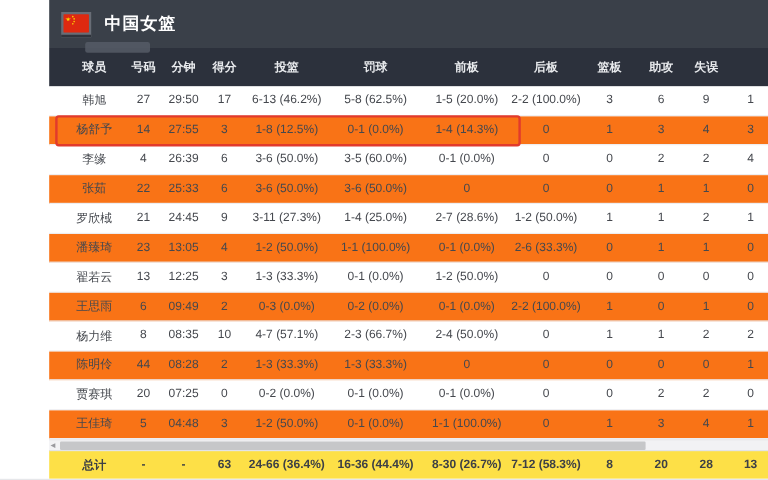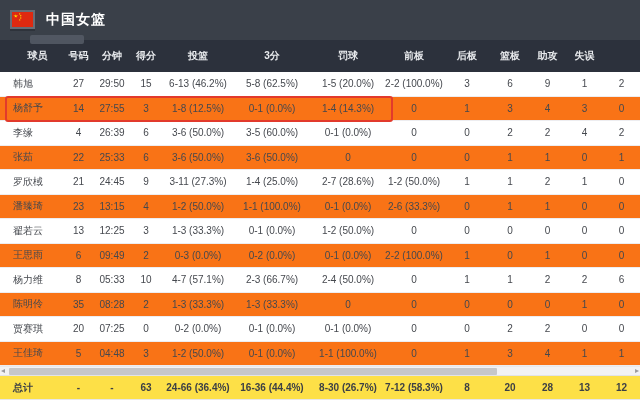--- a/index.html
+++ b/index.html
@@ -1,20 +1,20 @@
 <!DOCTYPE html>
 <html><head>
 <meta charset="utf-8">
 <style>
   html,body{margin:0;padding:0;background:#fff;}
   *{box-sizing:border-box;}
   .app{
     position:relative;width:640px;height:400px;overflow:hidden;
     font-family:"Liberation Sans","DejaVu Sans",sans-serif;
-    background:#fff;border-bottom:1px solid #e6e7ea;
+    background:#fff;border-bottom:1px solid #e6e7ea;padding-left:41px;
   }
   
   .page-header{
     position:relative;height:40px;background:#3a4049;
     display:flex;align-items:center;
   }
   .flag-frame{
     margin-left:10px;width:25px;height:21px;background:#686d76;
     padding:2px 2px 4px 2px;box-shadow:inset 0 -2px 0 #2e333b;
     flex:0 0 auto;
@@ -38,21 +38,21 @@
     height:32px;background:#2c313c;color:#e9ebee;font-size:10px;font-weight:bold;
   }
   .thead .cell{text-align:center;}
   .thead .cell.name{text-align:center;}
   .trow{
     height:24.5px;background:#ffffff;border-bottom:1px solid #ededf0;
     color:#45484e;font-size:10px;position:relative;
   }
   .trow.alt{background:#f97316;}
   .cell{text-align:center;white-space:nowrap;overflow:hidden;}
-  .cell.name{text-align:left;padding-left:13px;}
+  .cell.name{text-align:center;padding-left:13px;}
   
   .highlight-box{
     position:absolute;left:5px;top:-1px;width:388px;height:26px;
     border:2px solid #e23a2c;border-radius:3px;pointer-events:none;z-index:3;
   }
   
   .hscrollbar{
     position:relative;height:9px;background:#f2f2f4;width:640px;
     border-top:1px solid #e9e9eb;
   }
@@ -90,35 +90,34 @@
     <div class="title">中国女篮</div>
     <div class="header-artifact"></div>
   </div>
 
   <div class="thead grid-row" id="thead">
       <div class="cell name">球员</div>
       <div class="cell">号码</div>
       <div class="cell">分钟</div>
       <div class="cell">得分</div>
       <div class="cell">投篮</div>
-      <div class="cell">3分</div>
       <div class="cell">罚球</div>
       <div class="cell">前板</div>
       <div class="cell">后板</div>
       <div class="cell">篮板</div>
       <div class="cell">助攻</div>
       <div class="cell">失误</div>
     </div>
 
   <div id="tbody">
       <div class="trow grid-row">
         <div class="cell name">韩旭</div>
         <div class="cell">27</div>
         <div class="cell">29:50</div>
-        <div class="cell">15</div>
+        <div class="cell">17</div>
         <div class="cell">6-13 (46.2%)</div>
         <div class="cell">5-8 (62.5%)</div>
         <div class="cell">1-5 (20.0%)</div>
         <div class="cell">2-2 (100.0%)</div>
         <div class="cell">3</div>
         <div class="cell">6</div>
         <div class="cell">9</div>
         <div class="cell">1</div>
         <div class="cell">2</div>
       </div>
@@ -179,21 +178,21 @@
         <div class="cell">1-2 (50.0%)</div>
         <div class="cell">1</div>
         <div class="cell">1</div>
         <div class="cell">2</div>
         <div class="cell">1</div>
         <div class="cell">0</div>
       </div>
       <div class="trow grid-row alt">
         <div class="cell name">潘臻琦</div>
         <div class="cell">23</div>
-        <div class="cell">13:15</div>
+        <div class="cell">13:05</div>
         <div class="cell">4</div>
         <div class="cell">1-2 (50.0%)</div>
         <div class="cell">1-1 (100.0%)</div>
         <div class="cell">0-1 (0.0%)</div>
         <div class="cell">2-6 (33.3%)</div>
         <div class="cell">0</div>
         <div class="cell">1</div>
         <div class="cell">1</div>
         <div class="cell">0</div>
         <div class="cell">0</div>
@@ -224,35 +223,35 @@
         <div class="cell">2-2 (100.0%)</div>
         <div class="cell">1</div>
         <div class="cell">0</div>
         <div class="cell">1</div>
         <div class="cell">0</div>
         <div class="cell">0</div>
       </div>
       <div class="trow grid-row">
         <div class="cell name">杨力维</div>
         <div class="cell">8</div>
-        <div class="cell">05:33</div>
+        <div class="cell">08:35</div>
         <div class="cell">10</div>
         <div class="cell">4-7 (57.1%)</div>
         <div class="cell">2-3 (66.7%)</div>
         <div class="cell">2-4 (50.0%)</div>
         <div class="cell">0</div>
         <div class="cell">1</div>
         <div class="cell">1</div>
         <div class="cell">2</div>
         <div class="cell">2</div>
         <div class="cell">6</div>
       </div>
       <div class="trow grid-row alt">
         <div class="cell name">陈明伶</div>
-        <div class="cell">35</div>
+        <div class="cell">44</div>
         <div class="cell">08:28</div>
         <div class="cell">2</div>
         <div class="cell">1-3 (33.3%)</div>
         <div class="cell">1-3 (33.3%)</div>
         <div class="cell">0</div>
         <div class="cell">0</div>
         <div class="cell">0</div>
         <div class="cell">0</div>
         <div class="cell">0</div>
         <div class="cell">1</div>

